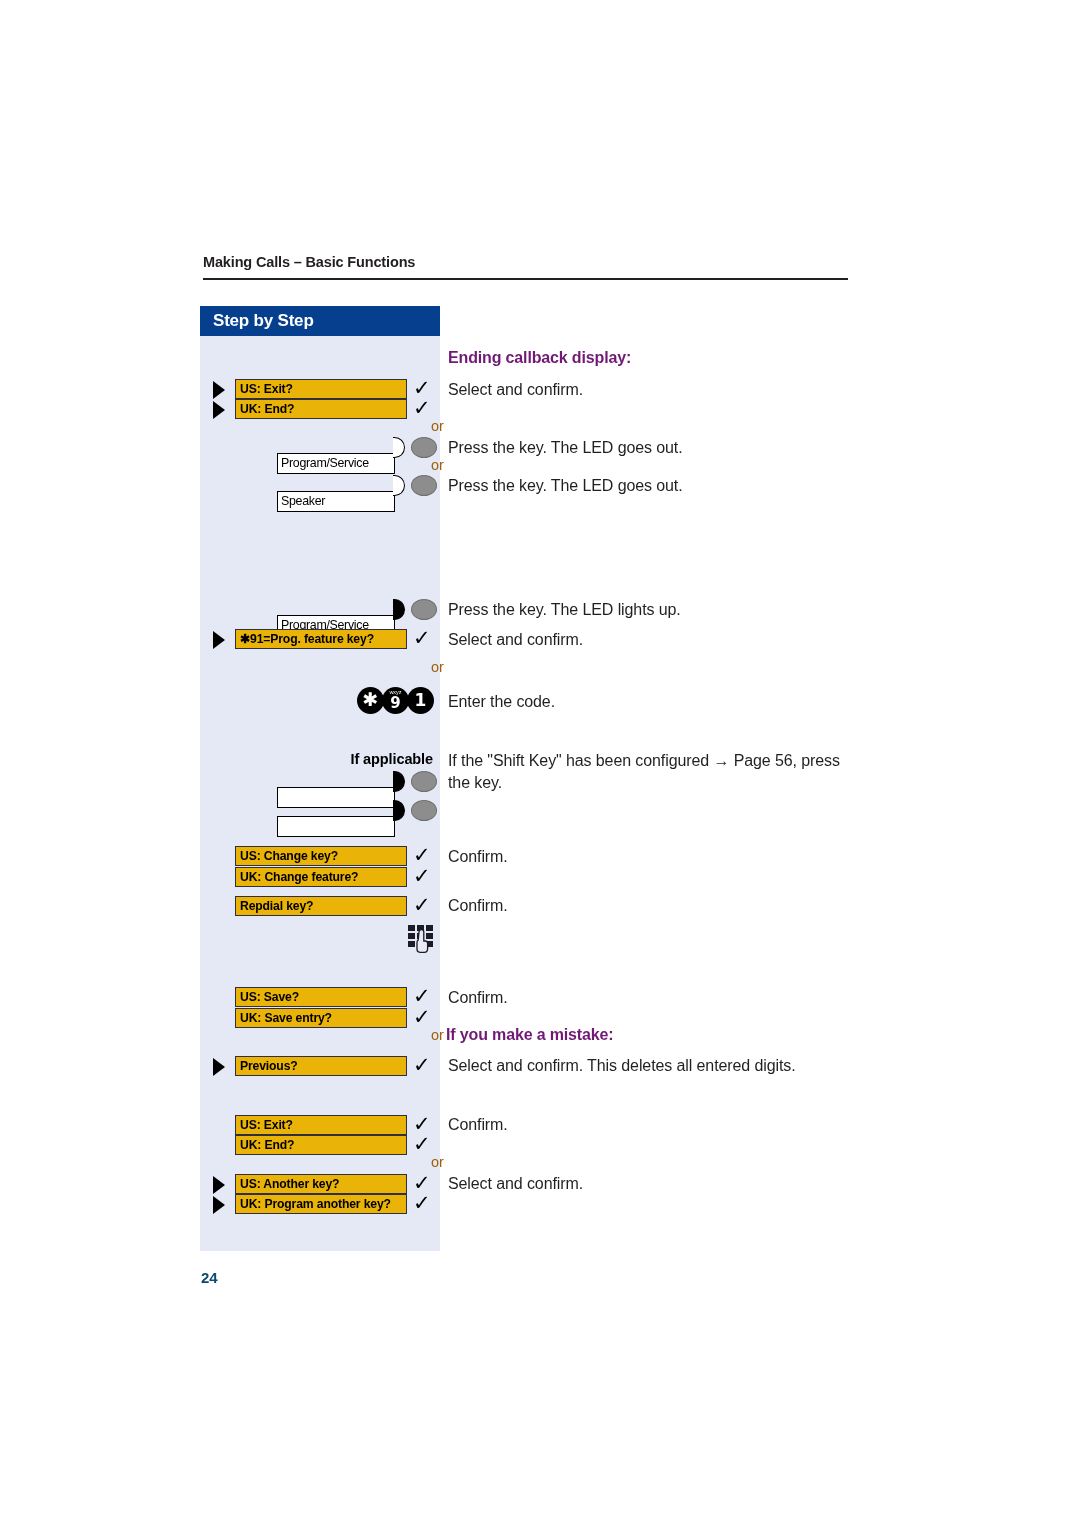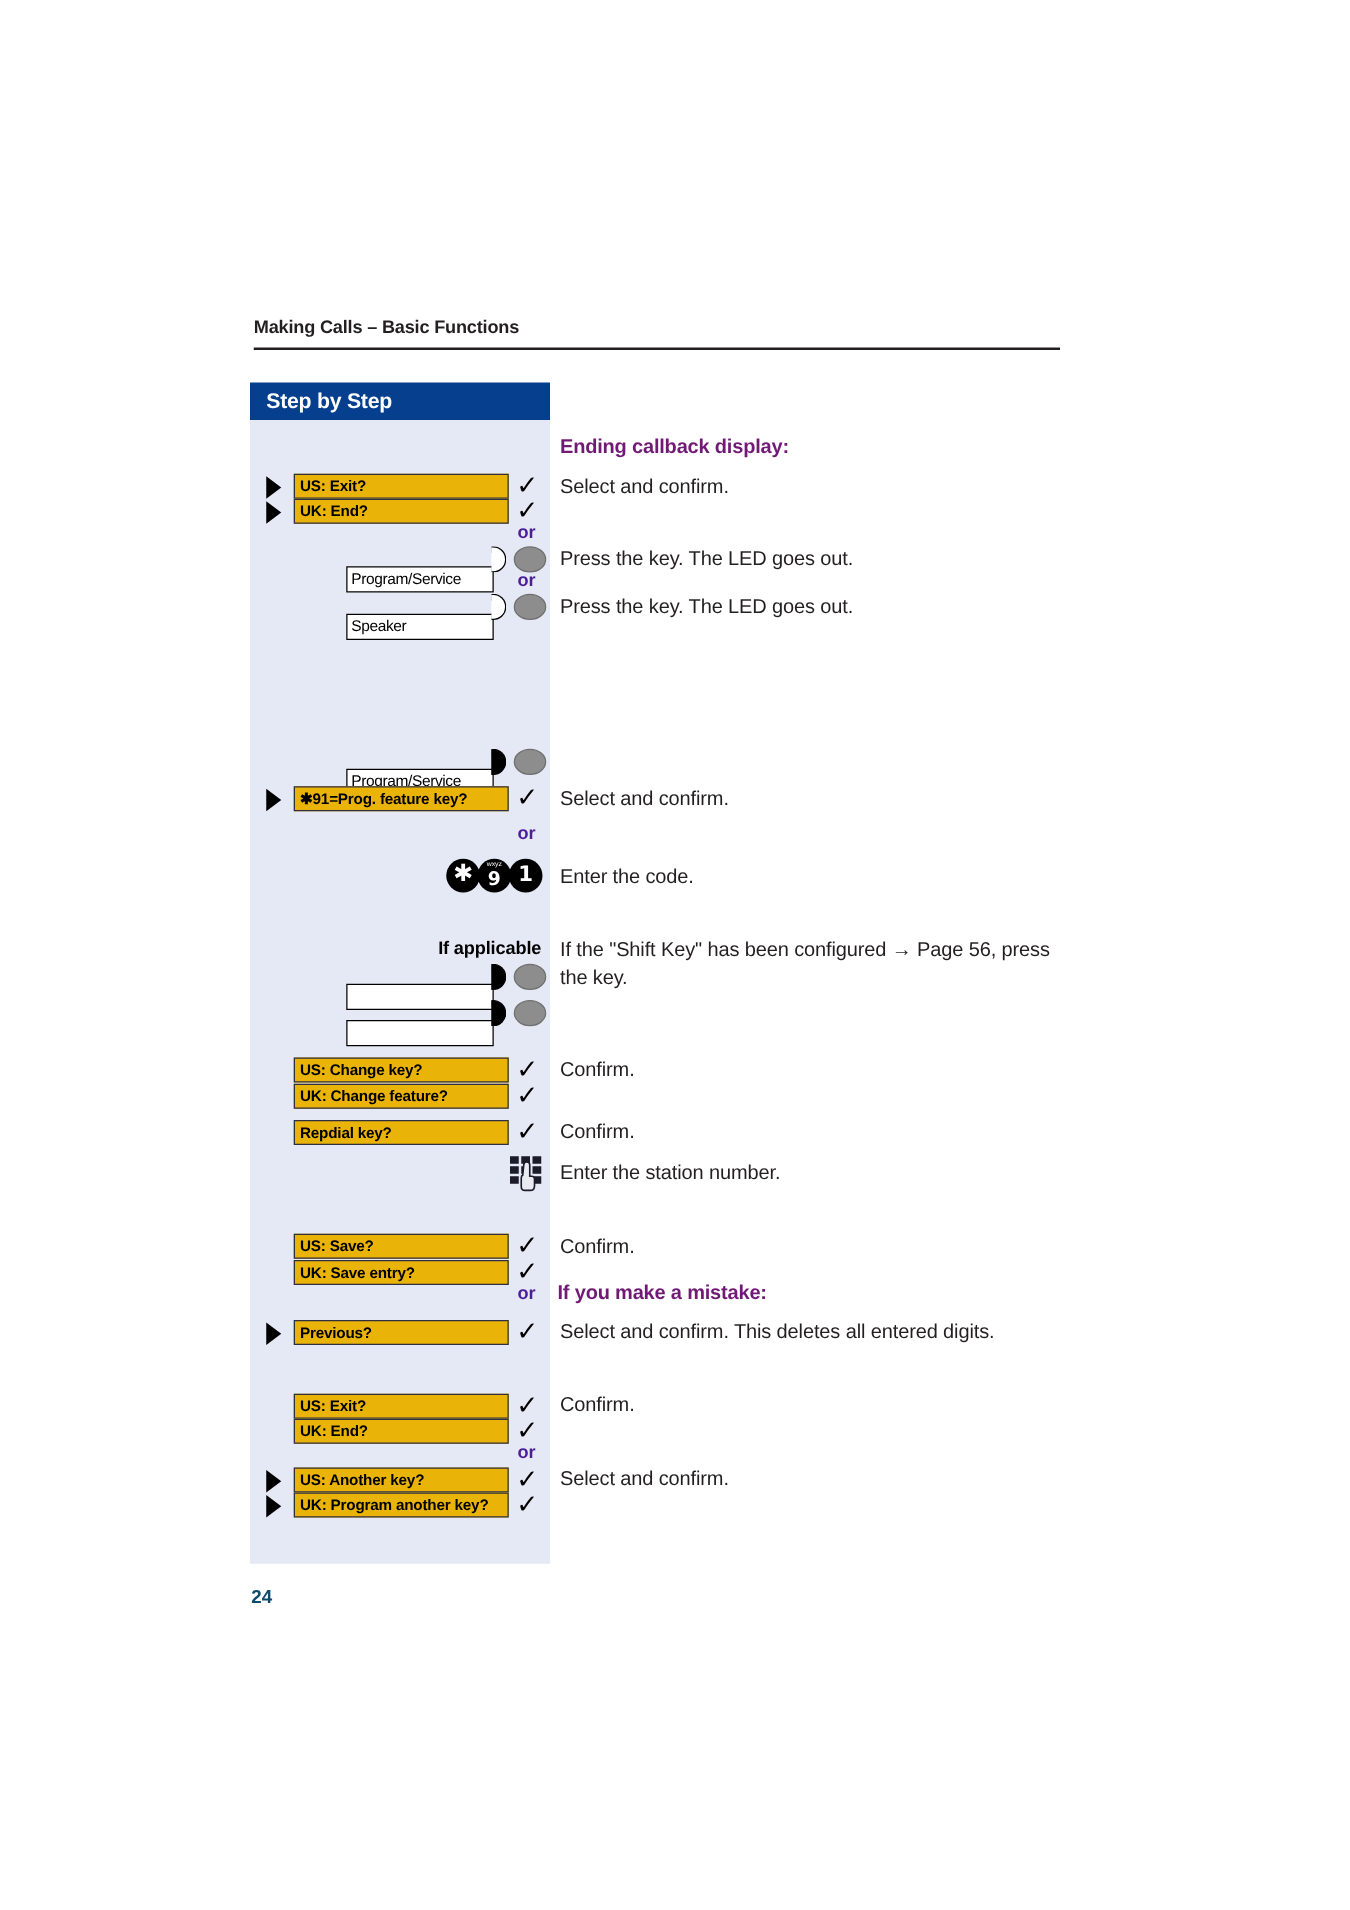--- a/index.html
+++ b/index.html
@@ -111,23 +111,24 @@
     font-size: 21px;
     line-height: 21px;
     color: #000000;
     font-family: "DejaVu Sans", sans-serif;
   }
 
   
   .or {
     position: absolute;
     font-size: 14.5px;
-    font-weight: bold;
-    color: #4c1d95;
+    font-weight: normal;
+    color: #a16207;
     letter-spacing: -0.1px;
+    margin-left: 17px;
   }
 
   
   .iflabel {
     position: absolute;
     font-size: 14.5px;
     font-weight: bold;
     color: #000000;
     text-align: right;
     letter-spacing: -0.1px;
@@ -308,20 +309,21 @@
 
   <div class="rhead" style="left:448px;top:349px;">Ending callback display:</div>
 
   <div class="fkey filled" style="left:277px;top:599px;">
     <div class="body">
       <span class="lbl">Program/Service</span>
     </div>
     <div class="tab"></div>
     <div class="led"></div>
   </div>
+  <div class="rtext" style="left:448px;top:599px;width:400px;">Press the key. The LED lights up.</div>
 
   <div class="tri" style="left:213px;top:631px;"></div>
   <div class="dispbox" style="left:235px;top:629px;width:172px;">
     <span>✱91=Prog. feature key?</span>
   </div>
   <div class="chk" style="left:413px;top:628px;">✓</div>
   <div class="rtext" style="left:448px;top:629px;width:400px;">Select and confirm.</div>
 
   <div class="or" style="left:414px;top:659px;">or</div>
 
@@ -385,21 +387,20 @@
         <rect x="1" y="9" width="7" height="6"></rect>
         <rect x="10" y="9" width="7" height="6"></rect>
         <rect x="19" y="9" width="7" height="6"></rect>
         <rect x="1" y="17" width="7" height="6"></rect>
         <rect x="10" y="17" width="7" height="6"></rect>
         <rect x="19" y="17" width="7" height="6"></rect>
       </g>
       <path d="M12 8 q0 -2.5 2.4 -2.5 q2.4 0 2.4 2.5 l0 9 l1.6 0 q2.2 0 2.2 2.2 l0 5.5 q0 3.6 -3.4 3.6 l-4.2 0 q-3.0 0 -3.0 -3.2 l0 -6.6 q0 -2.0 1.2 -2.4 z" fill="#e9ebf2" stroke="#1b1b2a" stroke-width="1.3"></path>
     </svg>
   </div>
-  <div class="rtext" style="left:448px;top:928px;width:400px;">Enter the station number.</div>
 
   <div class="dispbox" style="left:235px;top:987px;width:172px;">
     <span>US: Save?</span>
   </div>
   <div class="chk" style="left:413px;top:986px;">✓</div>
 
   <div class="dispbox" style="left:235px;top:1008px;width:172px;">
     <span>UK: Save entry?</span>
   </div>
   <div class="chk" style="left:413px;top:1007px;">✓</div>

